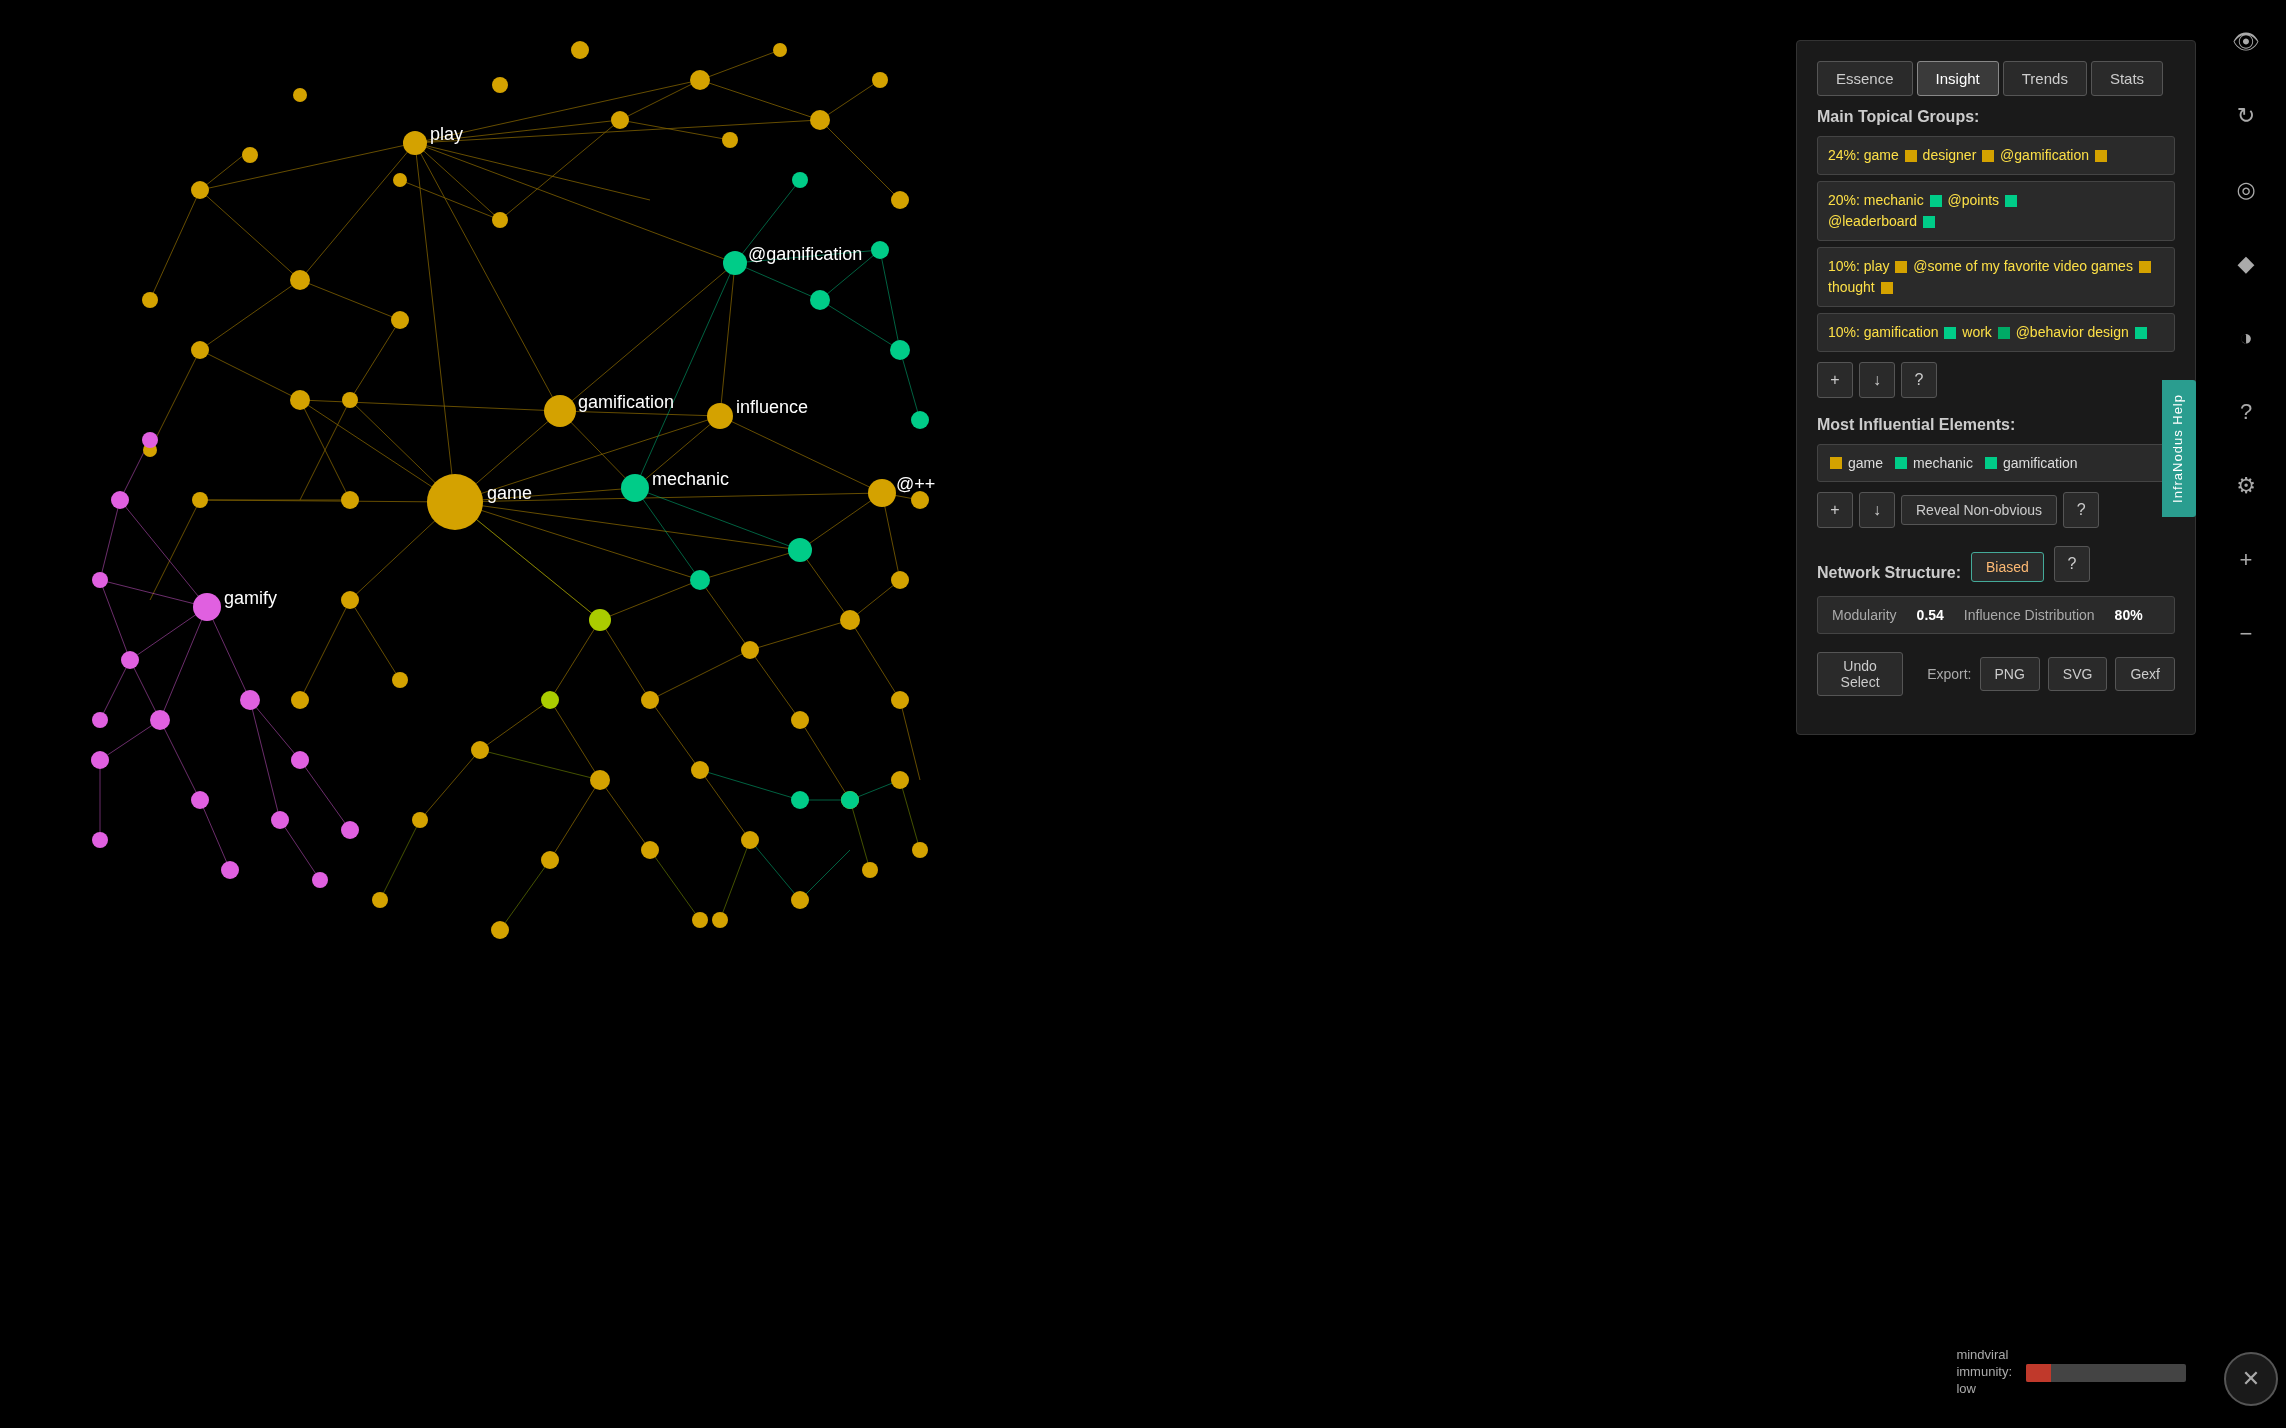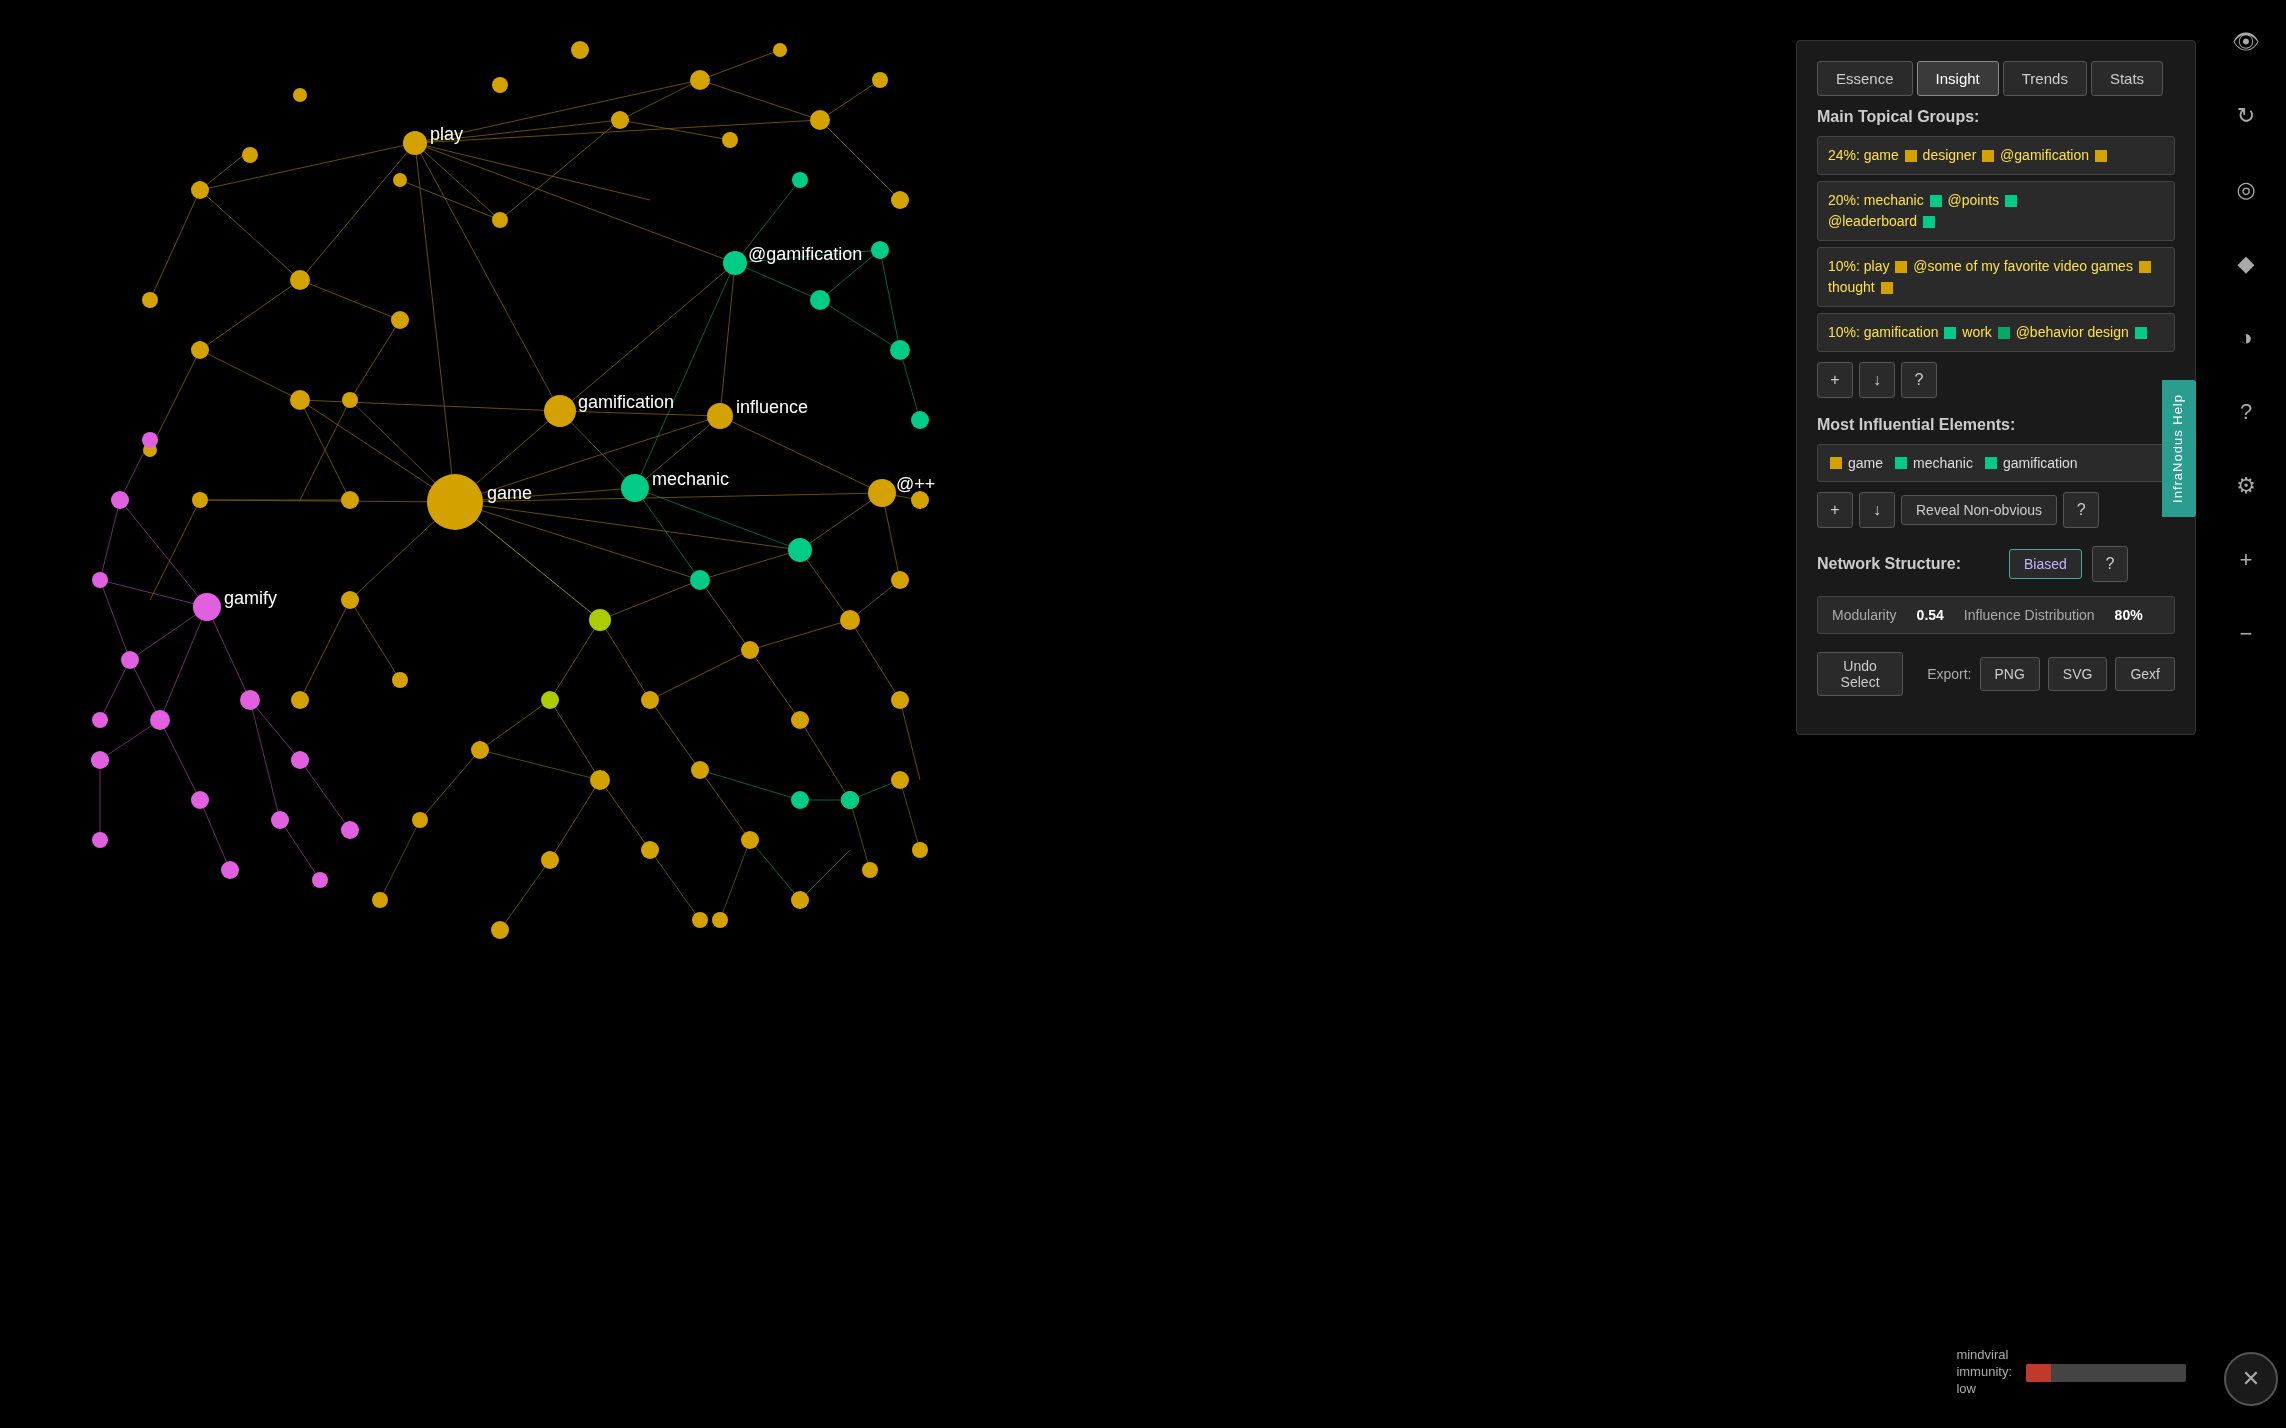--- a/index.html
+++ b/index.html
@@ -167,34 +167,33 @@
       border: 1px solid #555;
       background: #2a2a2a;
       color: #ccc;
       cursor: pointer;
       border-radius: 3px;
       font-size: 14px;
     }
 
     .network-structure-row {
       display: flex;
-      align-items: center;
+      align-items: flex-end;
       gap: 10px;
       margin-bottom: 14px;
     }
 
     .biased-btn {
       padding: 6px 14px;
       border: 1px solid #4a9;
       background: #2a2a2a;
-      color: #c4b5fd;
+      color: #fdba74;
       cursor: pointer;
       border-radius: 3px;
       font-size: 14px;
-      margin-left: 38px;
     }
 
     .metrics-box {
       background: #2a2a2a;
       border: 1px solid #444;
       border-radius: 3px;
       padding: 10px 14px;
       margin-bottom: 18px;
       font-size: 14px;
       color: #ddd;

